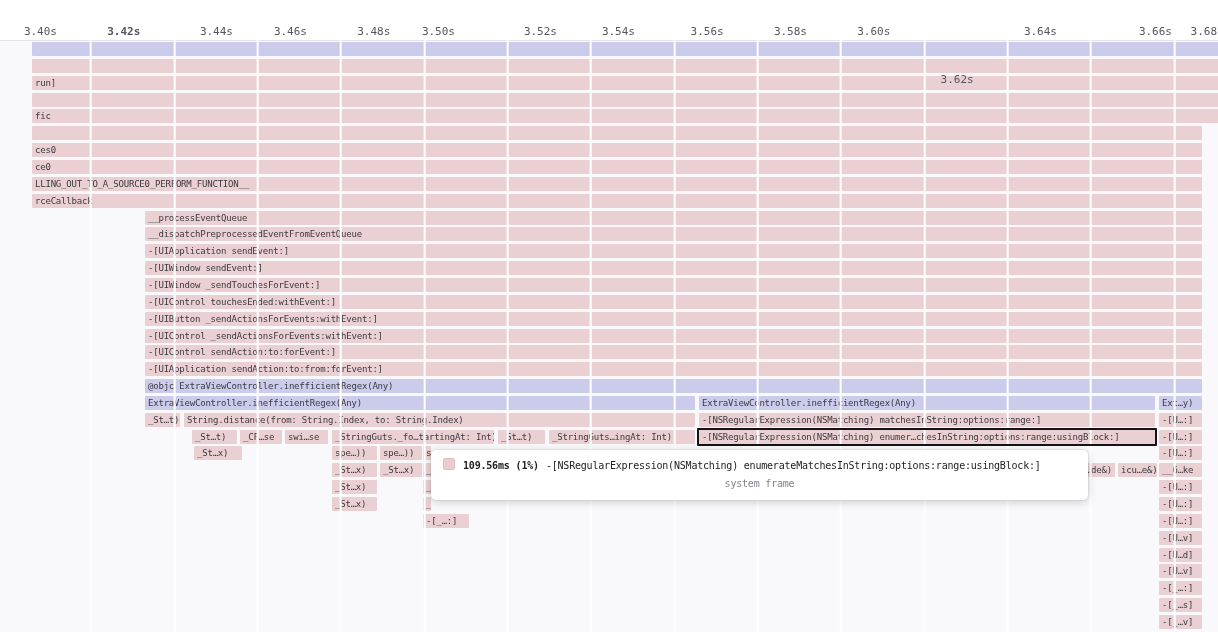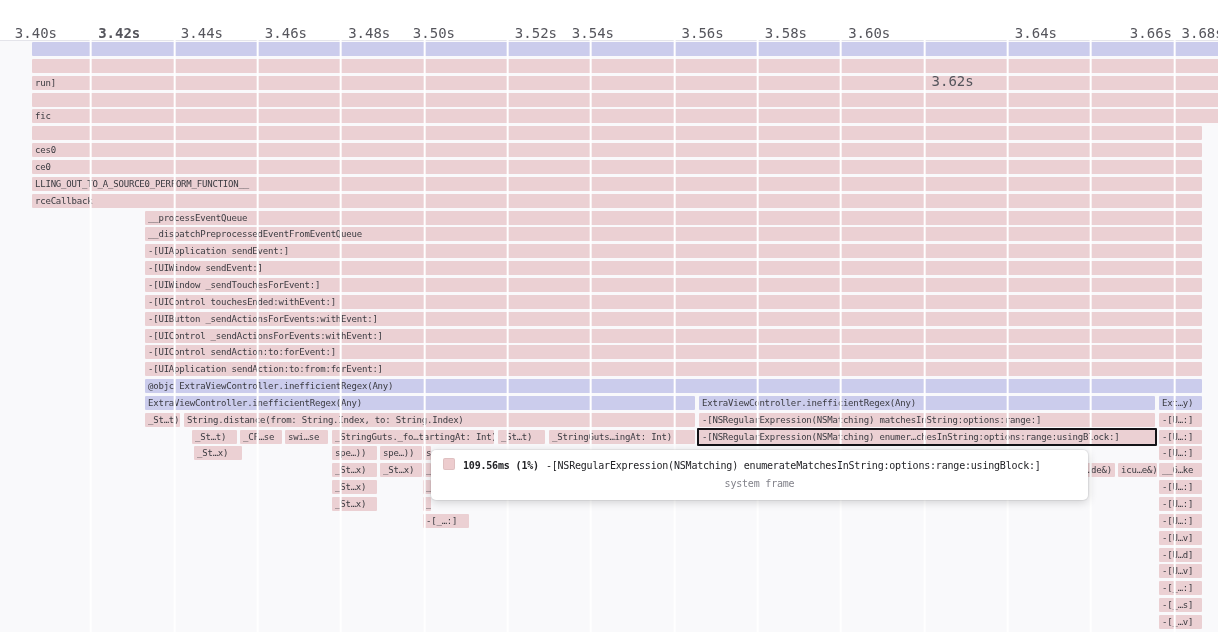--- a/index.html
+++ b/index.html
@@ -19,21 +19,21 @@
     position:relative;width:1218px;height:632px;overflow:hidden;
     background:var(--canvas-bg);
     font-family:"DejaVu Sans Mono","Liberation Mono",monospace;
   }
   .ruler{
     position:absolute;left:0;top:0;width:1218px;height:40px;
     background:var(--ruler-bg);border-bottom:1px solid var(--ruler-line);
     z-index:2;
   }
   .tick-label{
-    position:absolute;top:25px;font-size:14px;color:var(--ruler-text);
+    position:absolute;top:25px;font-size:11px;color:var(--ruler-text);
     transform:translateX(calc(-100% - 3px));white-space:nowrap;
   }
   .chart{position:absolute;left:0;top:0;width:1218px;height:540px;margin-left:32px;}
   .bar{
     position:absolute;height:14px;line-height:14px;
     font-size:9px;letter-spacing:-0.2px;color:var(--bar-text);
     padding:0 3px;box-sizing:border-box;overflow:hidden;white-space:nowrap;
     z-index:1;border-radius:1px;
   }
   .bar.pink{background:var(--bar-pink);}
@@ -138,26 +138,26 @@
       <div class="bar pink" style="left: 1127px; top: 530.7px; width: 43px; height: 14px;">-[U…v]</div>
       <div class="bar pink" style="left: 1127px; top: 547.5px; width: 43px; height: 14px;">-[U…d]</div>
       <div class="bar pink" style="left: 1127px; top: 564.4px; width: 43px; height: 14px;">-[U…v]</div>
       <div class="bar pink" style="left: 1127px; top: 581.2px; width: 43px; height: 14px;">-[_…:]</div>
       <div class="bar pink" style="left: 1127px; top: 598.1px; width: 43px; height: 14px;">-[_…s]</div>
       <div class="bar pink" style="left: 1127px; top: 614.9px; width: 43px; height: 14px;">-[_…v]</div>
     </div>
   <div class="ruler" id="ruler">
       <span class="tick-label" style="left: 60px;">3.40s</span>
       <span class="tick-label" style="left: 143.3px; font-weight: bold;">3.42s</span>
-      <span class="tick-label" style="left: 226px;">3.44s</span>
+      <span class="tick-label" style="left: 236px;">3.44s</span>
       <span class="tick-label" style="left: 310px;">3.46s</span>
       <span class="tick-label" style="left: 393.3px;">3.48s</span>
       <span class="tick-label" style="left: 458px;">3.50s</span>
       <span class="tick-label" style="left: 560px;">3.52s</span>
-      <span class="tick-label" style="left: 617px;">3.54s</span>
+      <span class="tick-label" style="left: 638px;">3.54s</span>
       <span class="tick-label" style="left: 726.7px;">3.56s</span>
       <span class="tick-label" style="left: 810px;">3.58s</span>
       <span class="tick-label" style="left: 893.3px;">3.60s</span>
       <span class="tick-label" style="left: 976.7px; margin-top: 48px;">3.62s</span>
       <span class="tick-label" style="left: 1060px;">3.64s</span>
       <span class="tick-label" style="left: 1175px;">3.66s</span>
       <span class="tick-label" style="left: 1226.7px;">3.68s</span>
     </div>
 </div>
 

